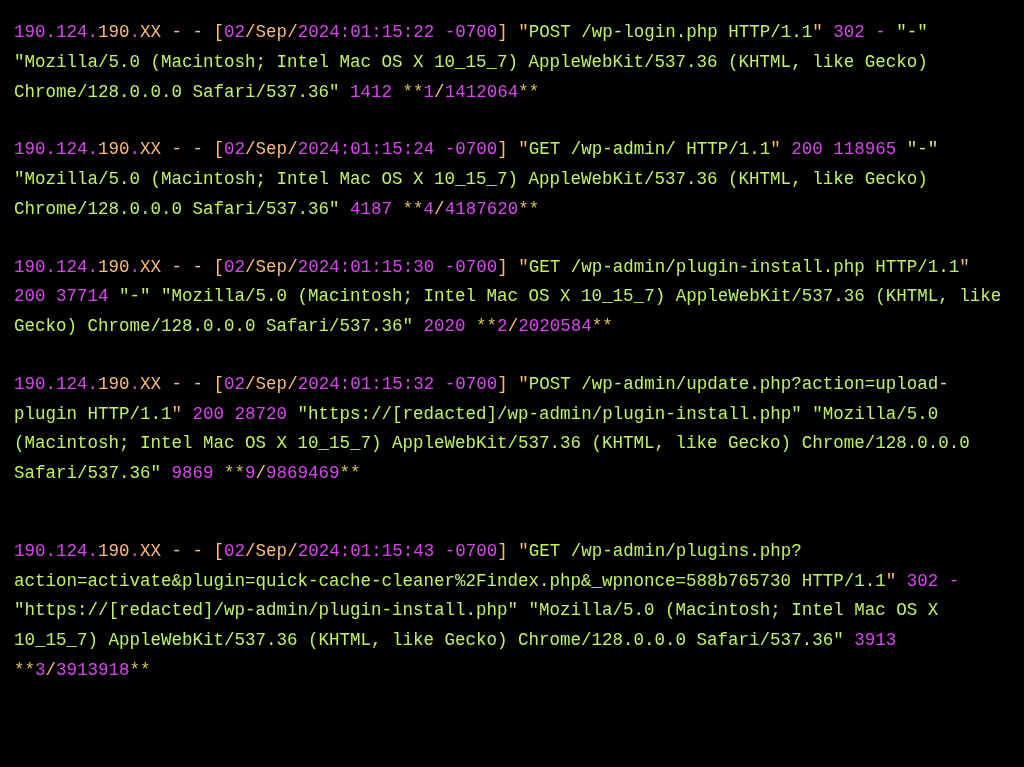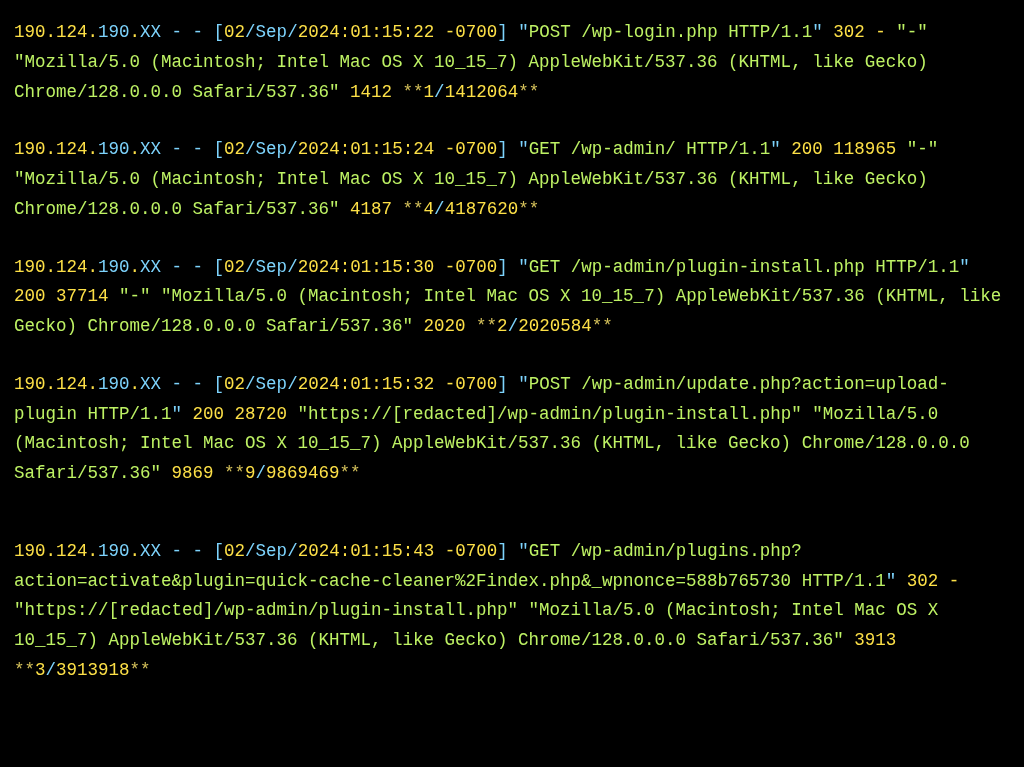--- a/index.html
+++ b/index.html
@@ -21,22 +21,22 @@
     }
     .log-entry {
       margin-bottom: 28px;
       word-wrap: break-word;
       white-space: normal;
     }
     .log-entry:last-child {
       margin-bottom: 0;
       margin-top: 48px;
     }
-    .green { color: #fde047; }
-    .white { color: #7dd3fc; }
+    .green { color: #d946ef; }
+    .white { color: #fdba74; }
     .teal { color: #bef264; }
     .yellow { color: #d4c05a; }
   </style>
 </head>
 <body>
 
 <div id="log-container">
     <div class="log-entry"><span class="green">190.124.</span><span class="white">190</span><span class="green">.</span><span class="white">XX</span><span class="white"> - - [</span><span class="green">02</span><span class="white">/</span><span class="white">Sep</span><span class="white">/</span><span class="green">2024:01:15:22</span><span class="green"> -0700</span><span class="white">] </span><span class="white">"</span><span class="teal">POST /wp-login.php HTTP/1.1</span><span class="white">"</span><span class="green"> 302 </span><span class="green">-</span><span class="teal"> "-" </span><span class="teal">"Mozilla/5.0 (Macintosh; Intel Mac OS X 10_15_7) AppleWebKit/537.36 (KHTML, like Gecko) Chrome/128.0.0.0 Safari/537.36"</span><span class="green"> 1412 </span><span class="yellow">**</span><span class="green">1</span><span class="white">/</span><span class="green">1412064</span><span class="yellow">**</span></div>
     <div class="log-entry"><span class="green">190.124.</span><span class="white">190</span><span class="green">.</span><span class="white">XX</span><span class="white"> - - [</span><span class="green">02</span><span class="white">/</span><span class="white">Sep</span><span class="white">/</span><span class="green">2024:01:15:24</span><span class="green"> -0700</span><span class="white">] </span><span class="white">"</span><span class="teal">GET /wp-admin/ HTTP/1.1</span><span class="white">"</span><span class="green"> 200 </span><span class="green">118965</span><span class="teal"> "-" </span><span class="teal">"Mozilla/5.0 (Macintosh; Intel Mac OS X 10_15_7) AppleWebKit/537.36 (KHTML, like Gecko) Chrome/128.0.0.0 Safari/537.36"</span><span class="green"> 4187 </span><span class="yellow">**</span><span class="green">4</span><span class="white">/</span><span class="green">4187620</span><span class="yellow">**</span></div>
     <div class="log-entry"><span class="green">190.124.</span><span class="white">190</span><span class="green">.</span><span class="white">XX</span><span class="white"> - - [</span><span class="green">02</span><span class="white">/</span><span class="white">Sep</span><span class="white">/</span><span class="green">2024:01:15:30</span><span class="green"> -0700</span><span class="white">] </span><span class="white">"</span><span class="teal">GET /wp-admin/plugin-install.php HTTP/1.1</span><span class="white">"</span><span class="green"> 200 </span><span class="green">37714</span><span class="teal"> "-" </span><span class="teal">"Mozilla/5.0 (Macintosh; Intel Mac OS X 10_15_7) AppleWebKit/537.36 (KHTML, like Gecko) Chrome/128.0.0.0 Safari/537.36"</span><span class="green"> 2020 </span><span class="yellow">**</span><span class="green">2</span><span class="white">/</span><span class="green">2020584</span><span class="yellow">**</span></div>

